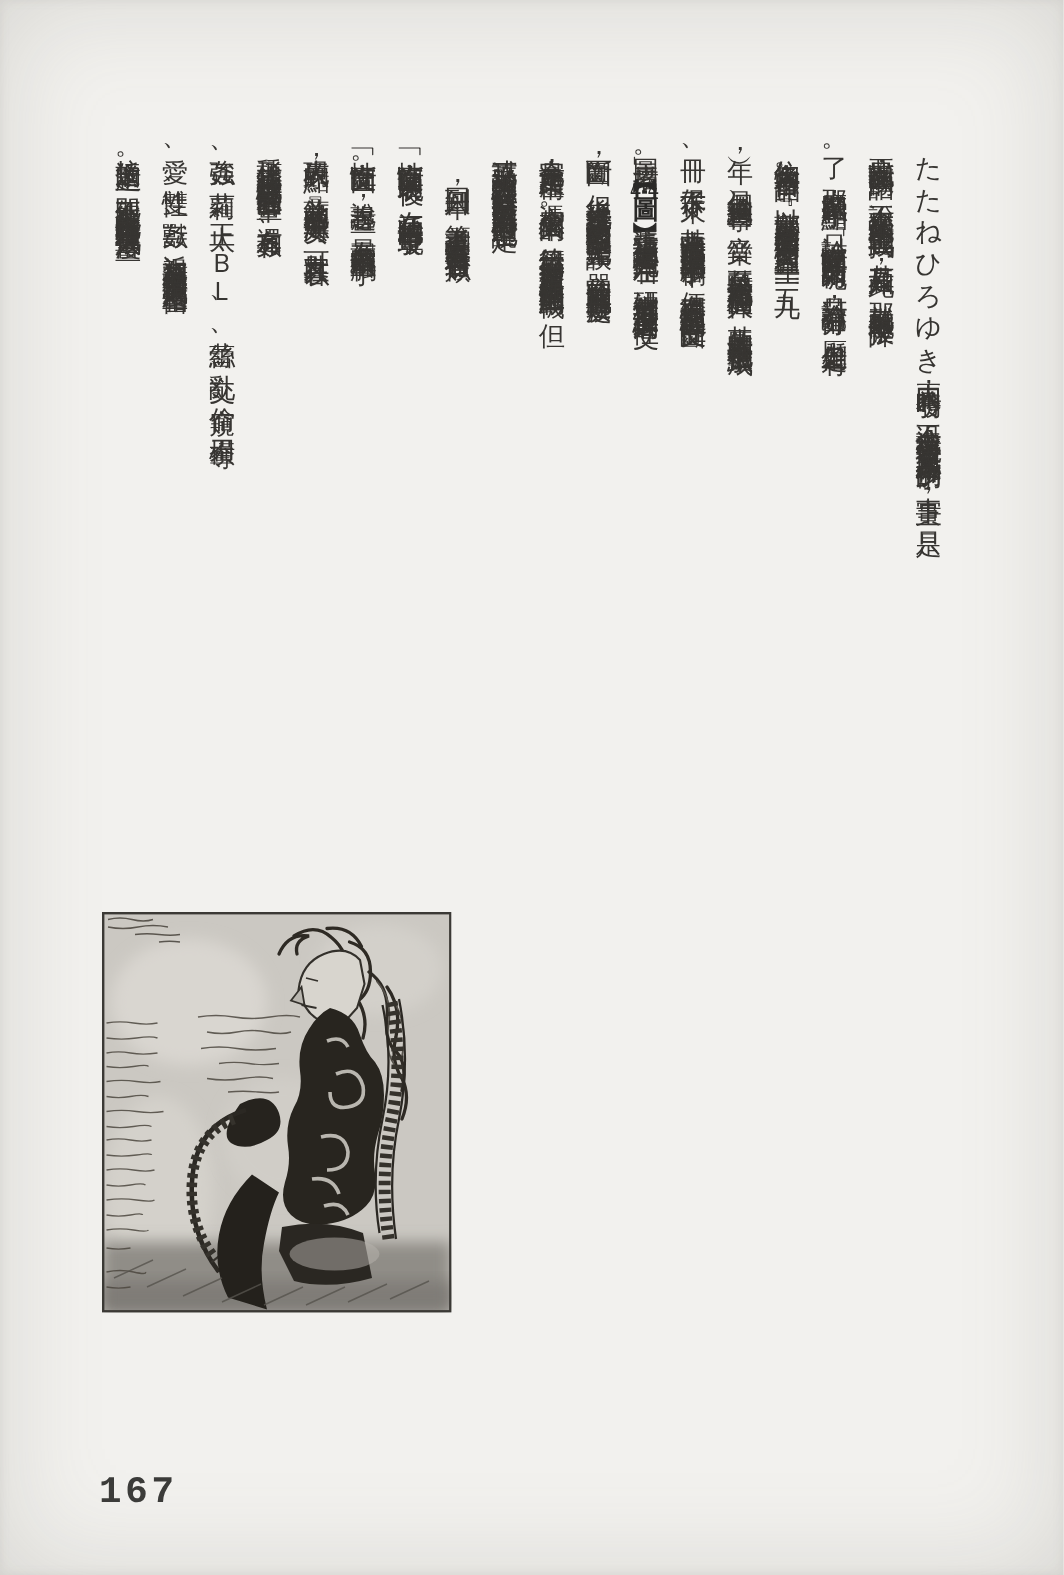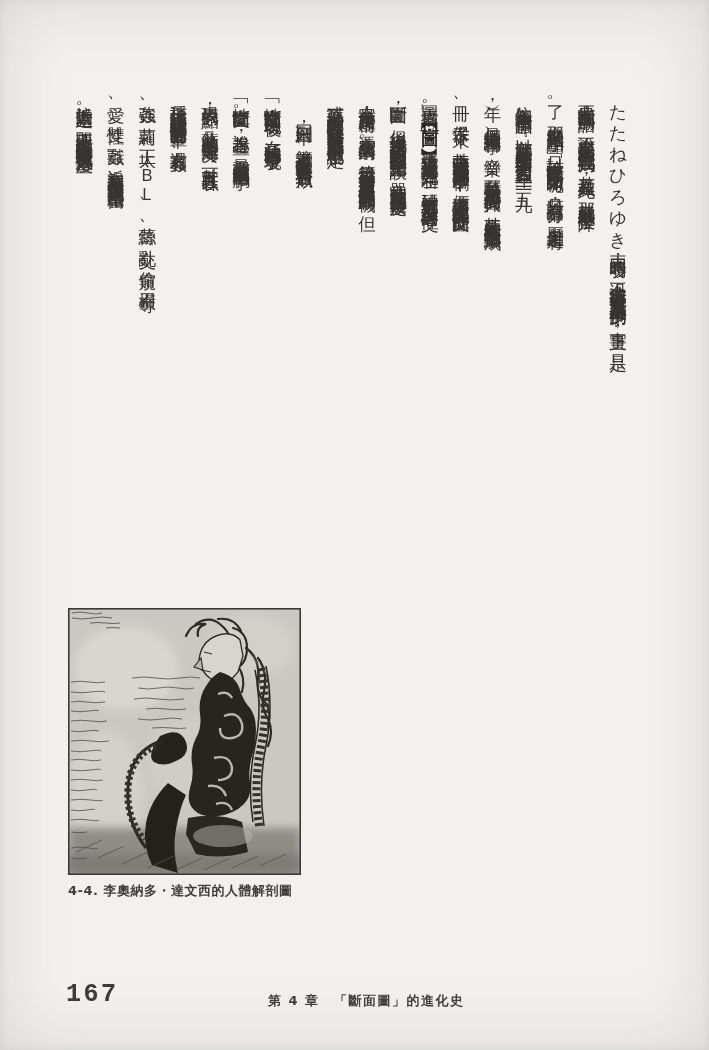--- a/index.html
+++ b/index.html
@@ -177,19 +177,17 @@
       <path d="M120 210 q30 -6 54 4 l6 30 q-28 8 -52 2 l-10 -20 z" fill="#2a2722"></path>
       <ellipse cx="155" cy="228" rx="30" ry="11" fill="#b7b4ad" opacity="0.5"></ellipse>
 
       <g stroke="#56534d" stroke-width="1" opacity="0.8">
         <path d="M8 244 l26 -12 M30 250 l26 -12 M54 256 l26 -12 M80 260 l26 -12
                  M108 262 l26 -12 M136 262 l26 -12 M164 260 l26 -12 M192 258 l26 -12"></path>
       </g>
 
       <rect x="0.8" y="0.8" width="231.4" height="265.4" fill="none" stroke="#3b3935" stroke-width="1.6"></rect>
     </svg>
-    <div class="fig-caption">4-4. 李奧納多・達文西的人體解剖圖</div>
   </div>
 
   <div class="page-number">167</div>
-  <div class="footer-chapter">第 4 章　「斷面圖」的進化史</div>
 
 </div>
 
 </body></html>

